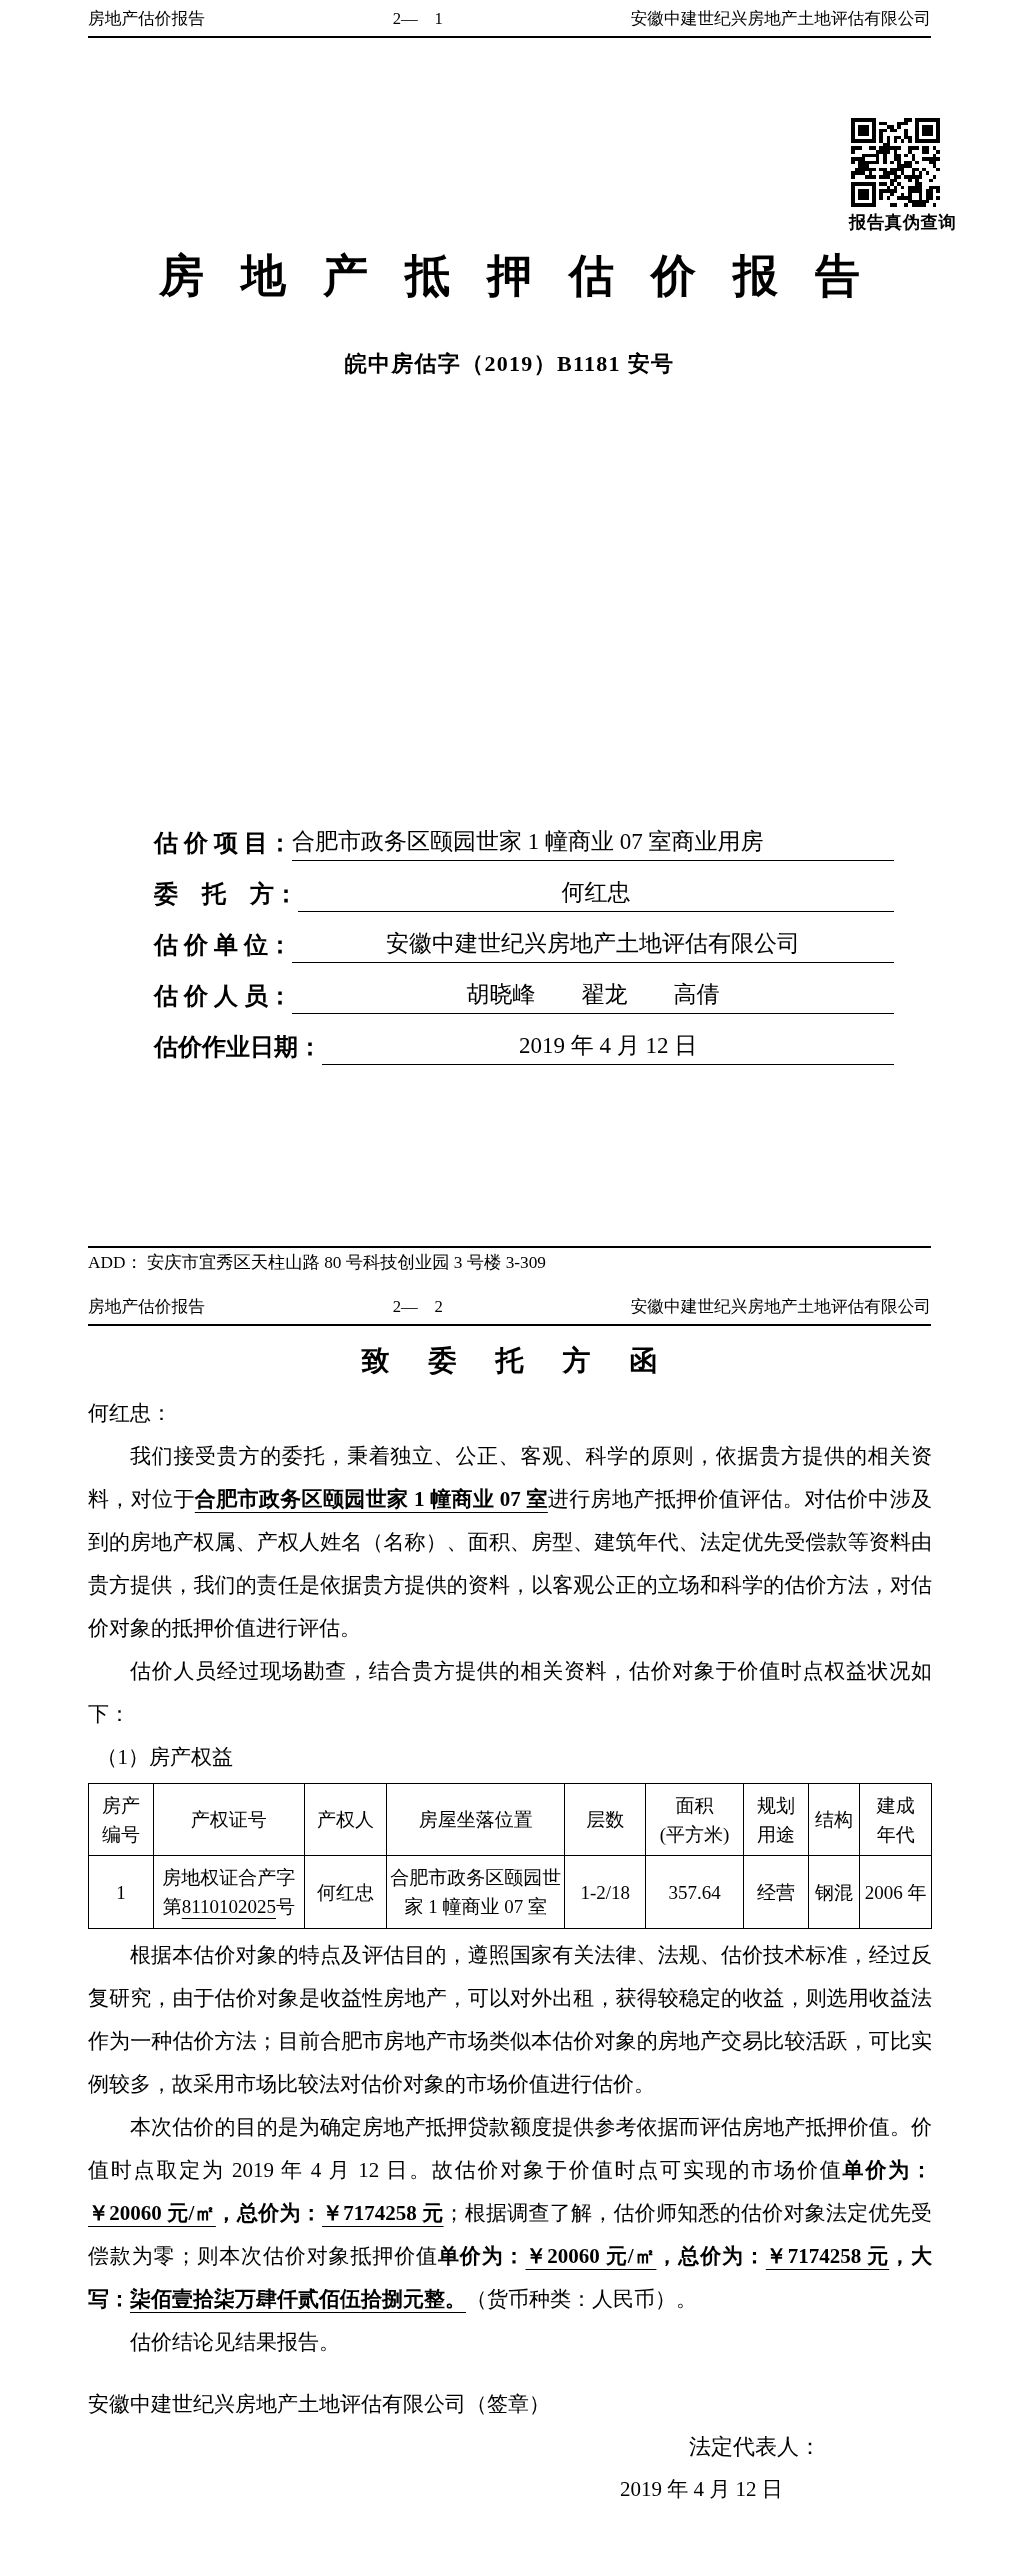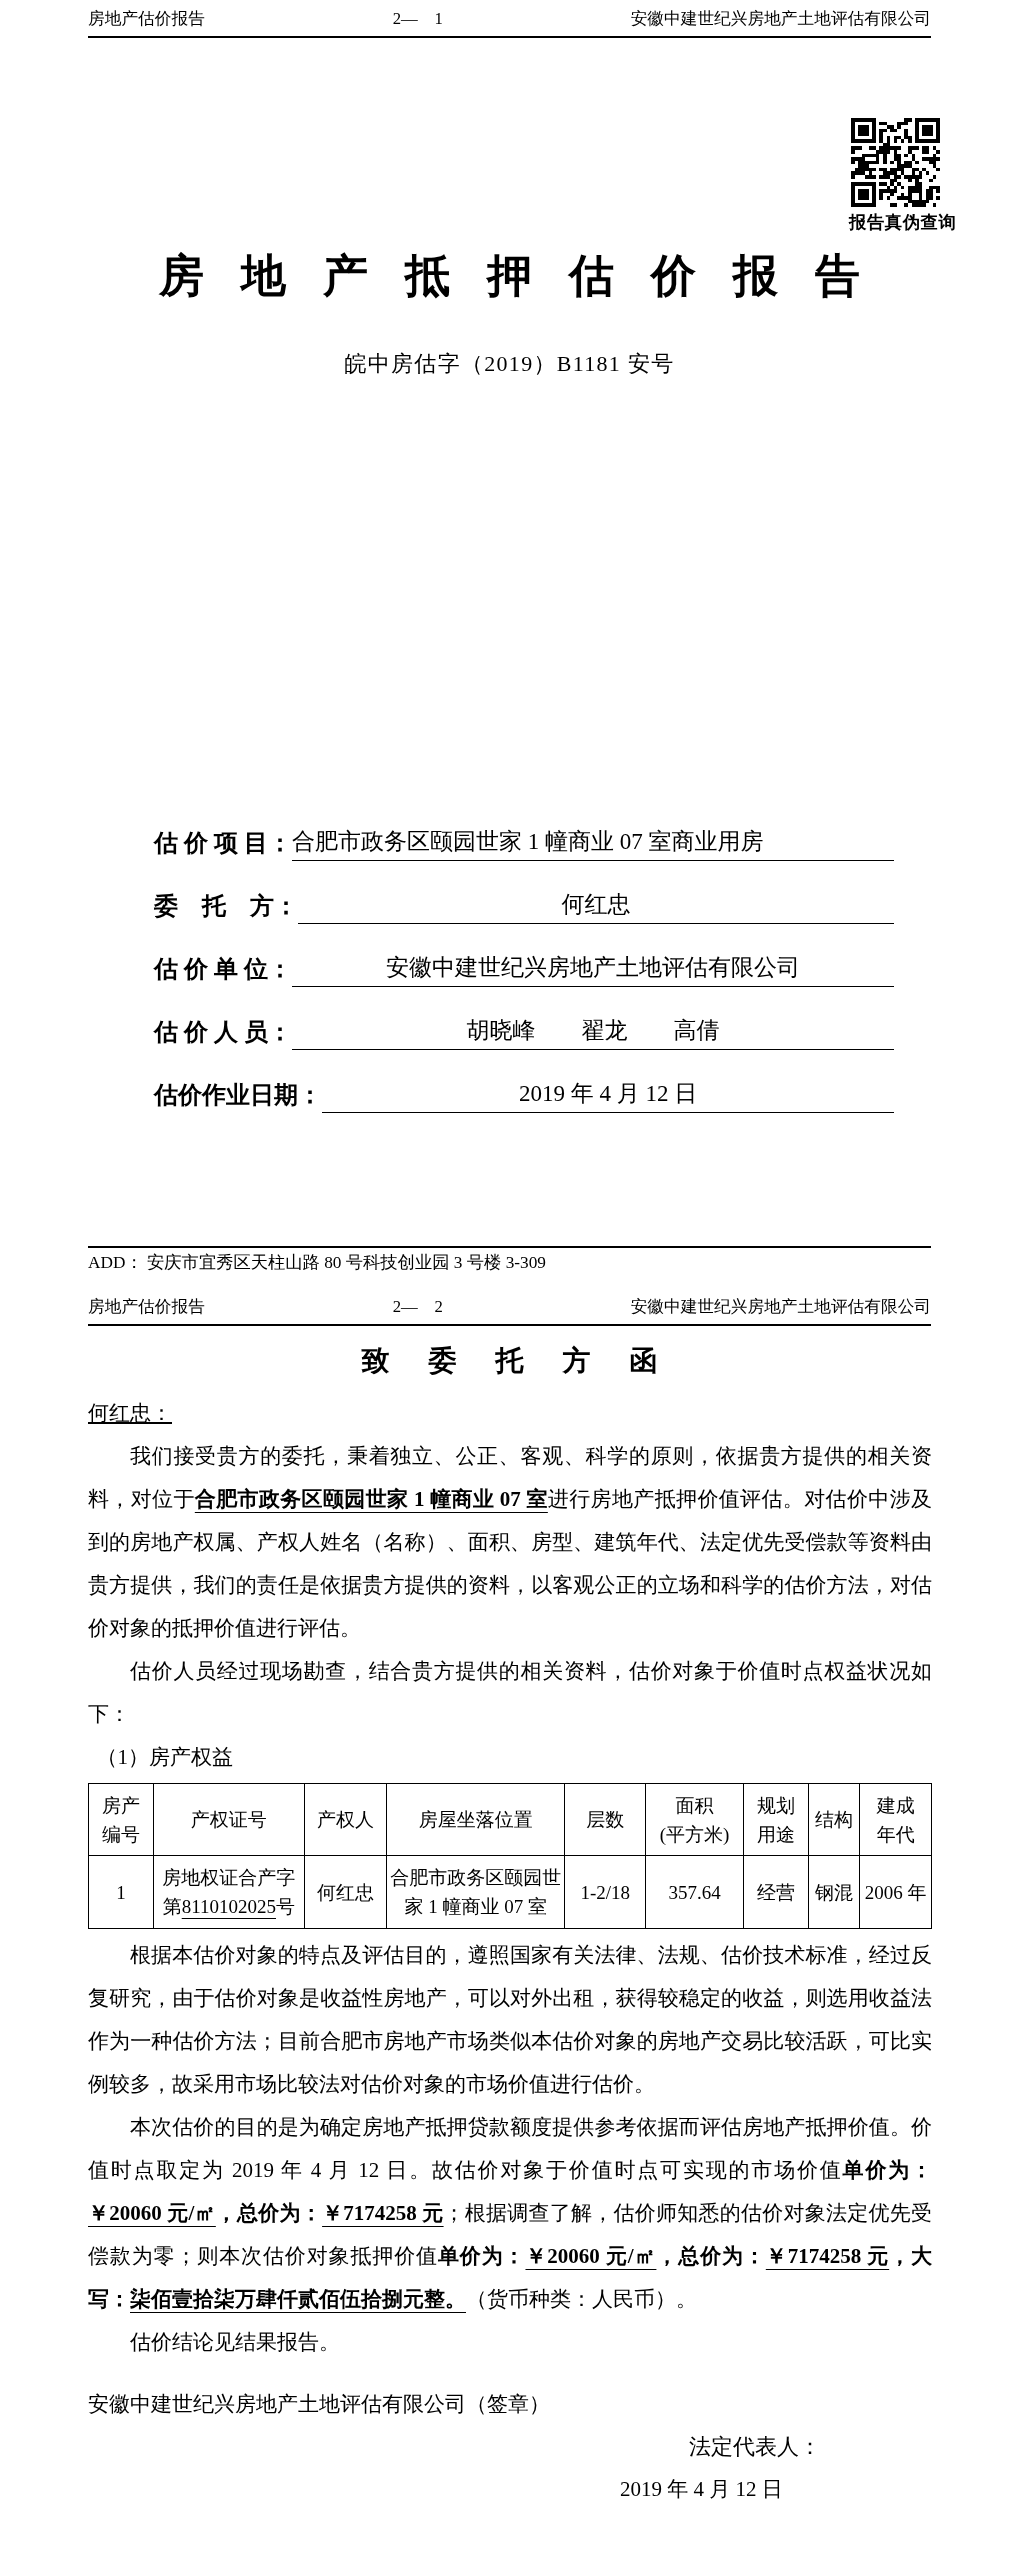--- a/index.html
+++ b/index.html
@@ -17,34 +17,34 @@
          font-size:17.3px; }
   #page1 .ftr { top:1246px; } #page2 .ftr { top:1247px; }
 
   .qr-wrap { position:absolute; left:849px; top:118px; width:92px; }
   .qr-wrap svg { width:89px; height:89px; fill:#000; shape-rendering:crispEdges; display:block; margin:0 auto; }
   .qr-cap { font-size:17.3px; font-weight:bold; margin-top:3.2px; white-space:nowrap; letter-spacing:0.6px; }
 
   .doc-title { position:absolute; top:246px; left:0; width:100%; text-align:center;
                font-size:45px; font-weight:bold; letter-spacing:37px; text-indent:37px; white-space:nowrap; }
   .doc-subtitle { position:absolute; top:349px; left:0; width:100%; text-align:center;
-                  font-size:22px; font-weight:normal; letter-spacing:1.3px; }
+                  font-size:22px; font-weight:bold; letter-spacing:1.3px; }
 
   .form { position:absolute; left:154px; top:824px; width:740px; }
-  .frow { display:flex; align-items:flex-end; margin-bottom:26px; }
+  .frow { display:flex; align-items:flex-end; margin-bottom:14px; }
   .flabel { font-size:24px; font-weight:bold; white-space:pre; line-height:36px; }
   .fvalue { flex:1; border-bottom:1.9px solid #000; font-size:23px; line-height:35px; height:37px;
             text-align:center; white-space:nowrap; overflow:visible; }
   .fvalue.left { text-align:left; }
 
   .p2title { position:absolute; top:54px; left:0; width:100%; text-align:center;
              font-size:28px; font-weight:bold; letter-spacing:39px; text-indent:39px; white-space:nowrap; }
   .p2body { position:absolute; left:88px; top:94px; width:844px; font-size:21px;
             line-height:43px; text-align:justify; }
-  .salutation { margin-top:10.3px;text-decoration:underline; }
+  .salutation { margin-top:10.3px; }
   .para { text-indent:2em; }
   .sec { text-indent:0.4em; }
   .p2body span[data-u] { text-decoration:underline; text-underline-offset:5.8px; text-decoration-thickness:1.3px; }
 
   table.prop { width:100%; border-collapse:collapse; border:1.9px solid #000; margin-top:3.9px; margin-bottom:5.1px;
                font-size:19px; text-align:center; table-layout:fixed; }
   table.prop th, table.prop td { border:1.3px solid #000; font-weight:normal; padding:3.9px 2.6px;
                line-height:29px; vertical-align:middle; }
   table.prop th { white-space:pre-line; height:72px; }
   table.prop td { height:73px; }

